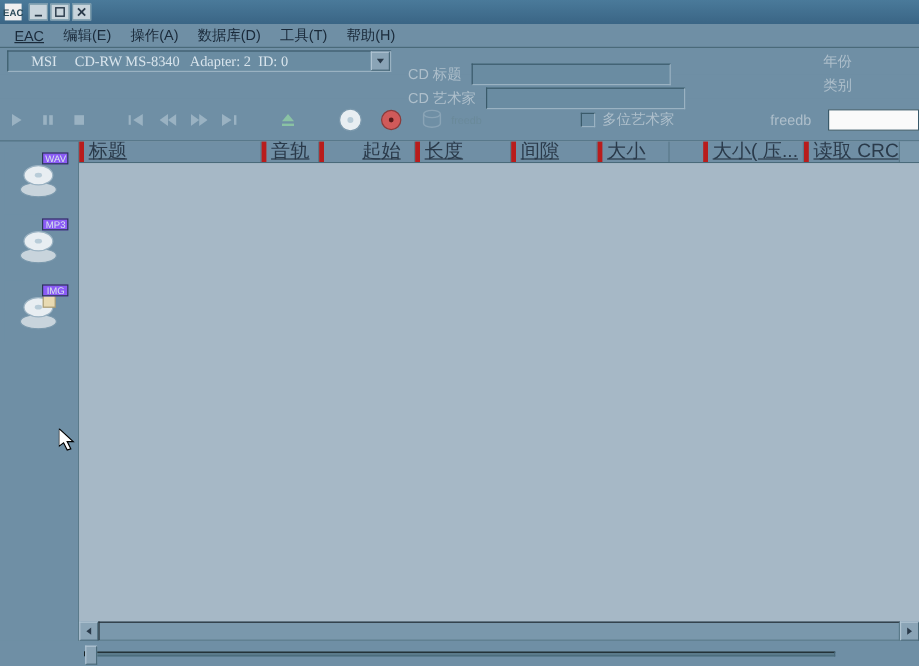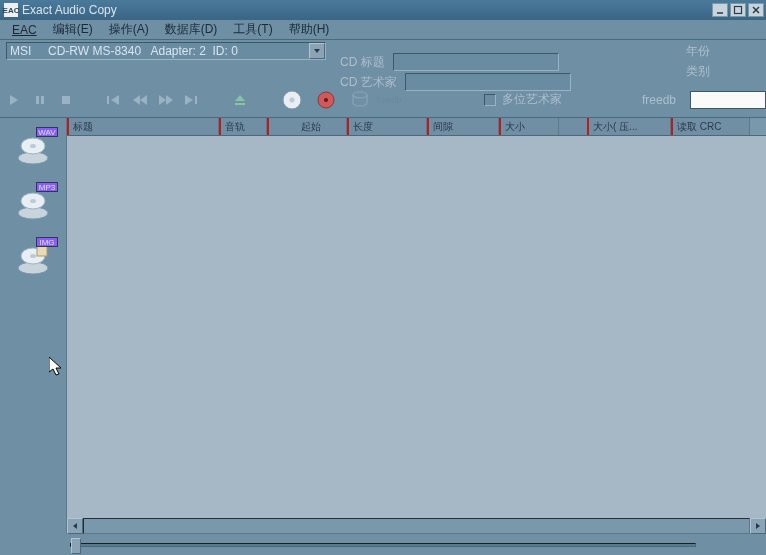--- a/index.html
+++ b/index.html
@@ -11,21 +11,21 @@
 .titlebar .winbtn { width: 16px; height: 14px; background: #C8D4DC; border: 1px solid #7A9AAA; margin-left: 2px; display: flex; align-items: center; justify-content: center; cursor: pointer; }
 .titlebar .winbtn:last-child { margin-right: 2px; }
 .titlebar .winbtn svg { width: 10px; height: 10px; }
 
 .menubar { height: 20px; background: #6F8FA5; display: flex; align-items: center; padding-left: 4px; border-bottom: 1px solid #4A6A7A; }
 .menubar .menu-item { padding: 2px 8px; color: #1A2A3A; cursor: pointer; }
 .menubar .menu-item u { text-decoration: underline; }
 
 .row-cd { height: 22px; background: #6F8FA5; display: flex; align-items: center; padding: 2px 6px; gap: 6px; }
 .cd-select-box { width: 320px; height: 18px; background: #6A8CA2; border: 1px solid #3A5A6A; border-right-color: #9AB2C2; border-bottom-color: #9AB2C2; display: flex; align-items: center; }
-.cd-select-box .text { flex: 1; color: #D8E4EC; font-family: Liberation Sans, sans-serif; padding-left: 3px; white-space: pre; }
+.cd-select-box .text { flex: 1; color: #D8E4EC; font-family: Liberation Serif, serif; padding-left: 3px; white-space: pre; margin-left: 16px; }
 .cd-select-box .dd { width: 16px; height: 16px; background: #8AA4B6; border: 1px solid #B0C4D2; border-right-color: #4A6A7A; border-bottom-color: #4A6A7A; display: flex; align-items: center; justify-content: center; }
 
 .meta-block { display: flex; gap: 4px; margin-left: 8px; align-items: center; margin-top: 22px; }
 .meta-label { color: #AEBFCB; font-size: 12px; margin-right: 4px; white-space: nowrap; }
 .meta-input { height: 18px; background: #6A8CA2; border: 1px solid #3A5A6A; border-right-color: #9AB2C2; border-bottom-color: #9AB2C2; }
 
 .toolbar { height: 36px; background: #6F8FA5; display: flex; align-items: center; padding-left: 6px; gap: 10px; border-bottom: 1px solid #4A6A7A; }
 .toolbar .tb-btn { width: 16px; height: 16px; cursor: pointer; display: flex; align-items: center; justify-content: center; }
 .toolbar .tb-icon { width: 24px; height: 24px; cursor: pointer; display: flex; align-items: center; justify-content: center; }
 .toolbar .spacer { width: 12px; }
@@ -36,39 +36,38 @@
 
 .main { display: flex; height: 416px; }
 .sidebar { width: 67px; background: #6F8FA5; border-right: 1px solid #5A7A8A; padding-top: 4px; }
 .side-btn { width: 56px; height: 51px; margin: 2px auto 4px; background: #6F8FA5; border: 1px solid transparent; display: flex; flex-direction: column; align-items: center; justify-content: center; cursor: pointer; position: relative; }
 .side-btn.sel { background: #8AA6BA; border: 1px solid #B8CCD8; border-right-color:#3A5A6A; border-bottom-color:#3A5A6A; }
 .side-btn .badge { position: absolute; top: 2px; right: 2px; width: 22px; height: 10px; background: #8b5cf6; color: #D8E4EC; font-size: 8px; display: flex; align-items: center; justify-content: center; border: 1px solid #2A3A52; }
 .side-btn .disc-icon { width: 36px; height: 36px; }
 
 .track-area { flex: 1; display: flex; flex-direction: column; background: #A6B8C6; }
 .columns { height: 18px; background: #708FA5; display: flex; border-bottom: 1px solid #4A6A7A; }
-.col { border-right: 1px solid #5A7A8A; border-left: 2px solid #b91c1c; color: #2A3A4A; font-size: 10px; padding-left: 4px; display: flex; align-items: center; overflow: hidden; white-space: nowrap; }
+.col { border-right: 1px solid #5A7A8A; border-left: 4px solid #b91c1c; color: #2A3A4A; font-size: 16px; padding-left: 4px; display: flex; align-items: center; overflow: hidden; white-space: nowrap; text-decoration: underline; }
 .listbody { flex: 1; background: #A6B8C6; }
 .hscroll { height: 16px; background: #7A98AC; display: flex; }
 .hscroll .arrow { width: 16px; height: 16px; background: #8AA4B6; border: 1px solid #B0C4D2; border-right-color: #4A6A7A; border-bottom-color: #4A6A7A; display: flex; align-items: center; justify-content: center; cursor: pointer; }
 .hscroll .track { flex: 1; background: #7A98AC; border: 1px inset #5A7A8A; }
 .vscroll { width: 16px; background: #7A98AC; }
 
 .seek-area { height: 22px; background: #6F8FA5; display: flex; align-items: center; padding: 0 70px; }
 .seek-track { flex: 1; height: 4px; background: #5A7A8A; border: 1px inset #4A6A7A; position: relative; }
 .seek-thumb { position: absolute; left: 0; top: -6px; width: 10px; height: 16px; background: #8AA4B6; border: 1px solid #B0C4D2; border-right-color:#4A6A7A; border-bottom-color:#4A6A7A; cursor: pointer; }
 .cursor { position: absolute; left: 49px; top: 357px; pointer-events: none; z-index: 100; }
 .white-input { height: 18px; width: 76px; background: #FAFAFA; border: 1px solid #3A5A6A; }
 </style>
 </head>
 <body>
 
 <div class="titlebar">
   <div class="app-icon">EAC</div>
-  <div class="title">Exact Audio Copy</div>
   <div class="winbtn">
       <svg viewBox="0 0 10 10">
         <line x1="2" y1="8" x2="8" y2="8" stroke="#2A3A4A" stroke-width="1.5"></line>
       </svg>
     </div>
   <div class="winbtn">
       <svg viewBox="0 0 10 10">
         <rect x="1.5" y="1.5" width="7" height="7" fill="none" stroke="#2A3A4A" stroke-width="1.2"></rect>
       </svg>
     </div>

